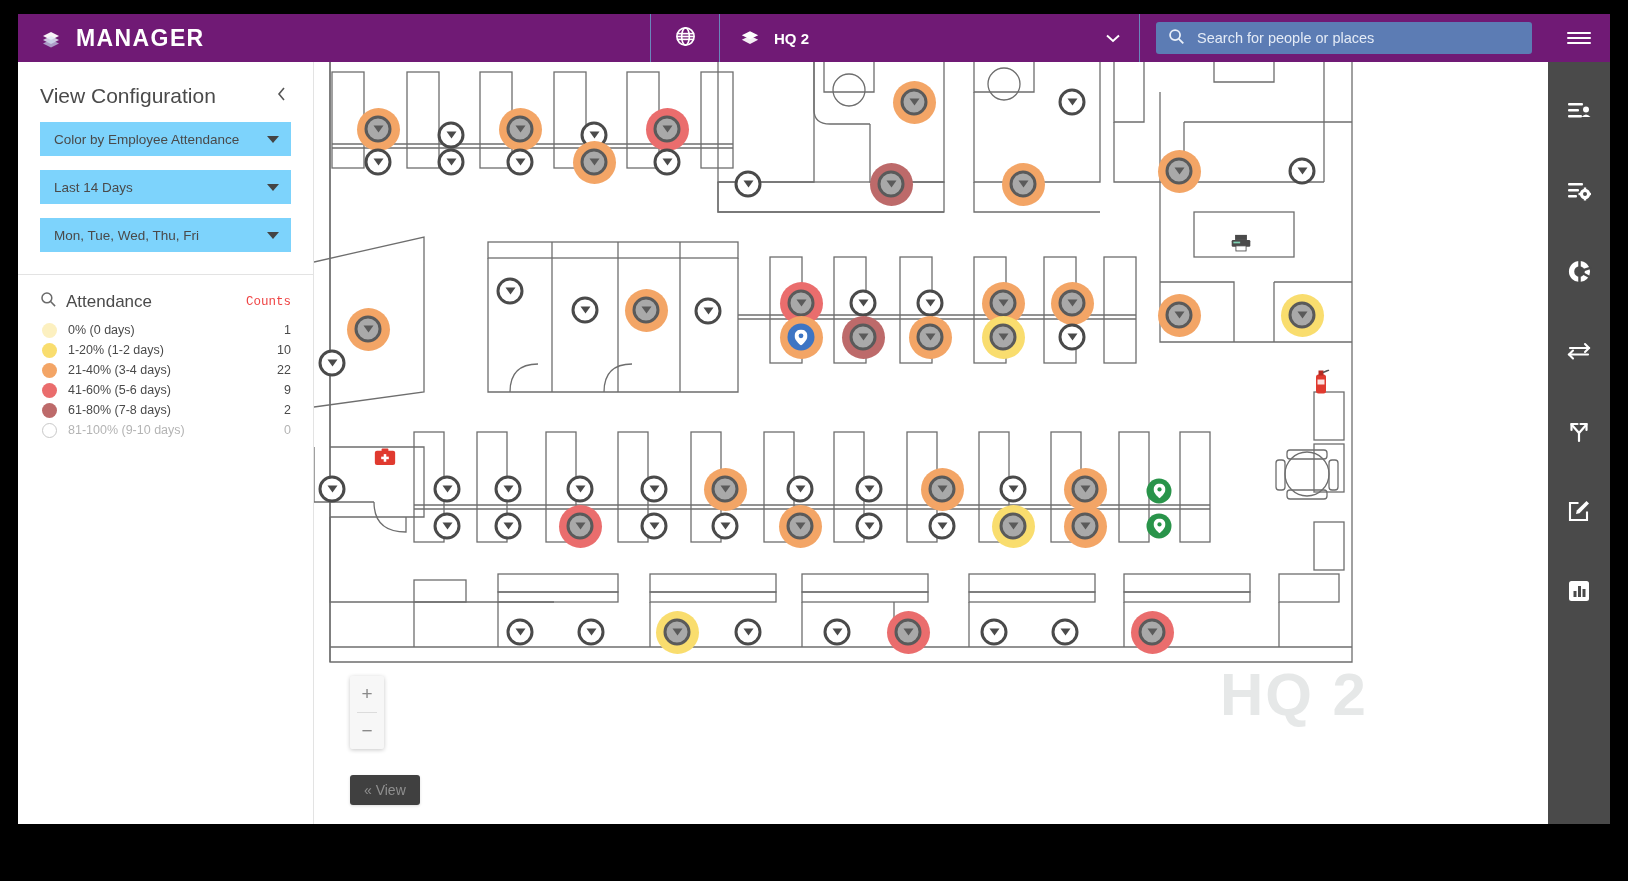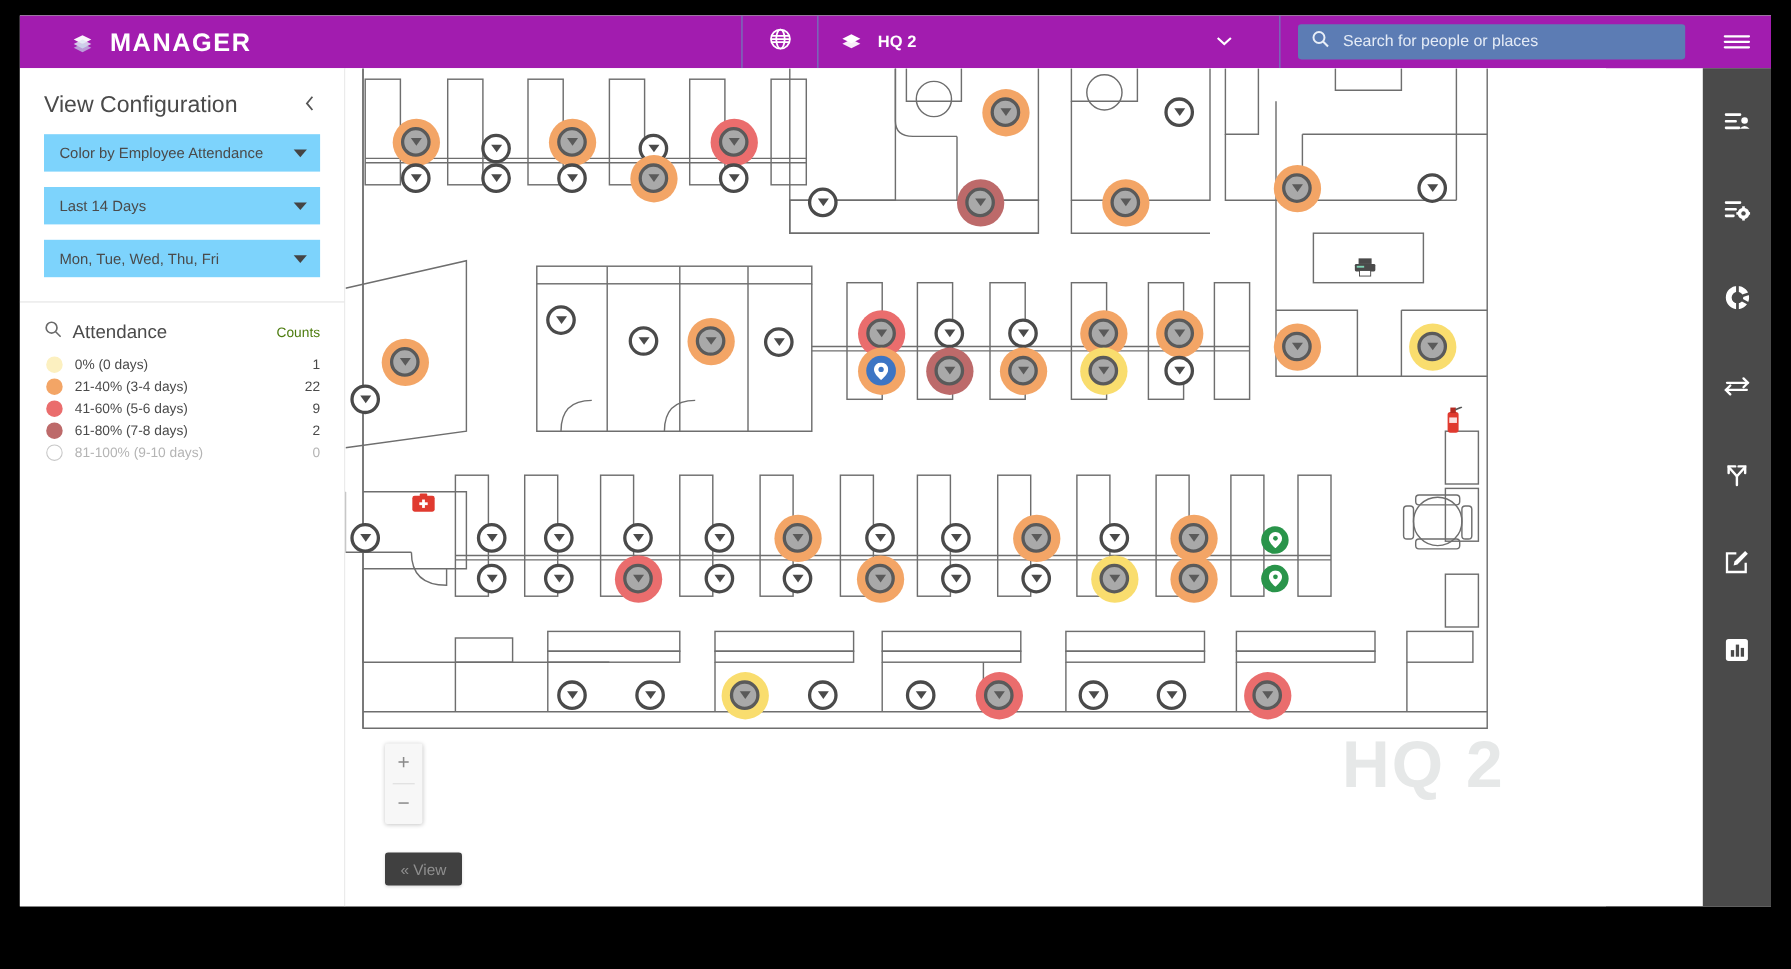--- a/index.html
+++ b/index.html
@@ -15,22 +15,22 @@
     left: 18px; top: 14px;
     width: 1592px; height: 810px;
     background: #fff;
     overflow: hidden;
   }
 
   
   .topbar {
     position: absolute; left: 0; top: 0;
     width: 1592px; height: 48px;
-    background: #a21caf;
-    display: flex; align-items: center; padding-left: 24px;
+    background: #701a75;
+    display: flex; align-items: center;
   }
   .brand {
     display: flex; align-items: center;
     width: 632px; height: 48px; padding-left: 22px;
   }
   .brand-logo { width: 22px; height: 22px; margin-right: 14px; }
   .brand-title {
     color: #fff; font-size: 23px; font-weight: bold;
     letter-spacing: 1.4px;
   }
@@ -95,21 +95,21 @@
     border-top: 7px solid #444;
   }
   .lp-divider {
     margin: 22px 0 0 0; height: 1px; background: #e3e3e3;
   }
   .legend-head {
     display: flex; align-items: center;
     padding: 16px 22px 8px 22px;
   }
   .legend-title { font-size: 17px; color: #4a4a4a; flex: 1; margin-left: 9px; }
-  .legend-counts { font-size: 12.5px; color: #4d7c0f; }
+  .legend-counts { font-size: 12.5px; color: #ef4444; font-family: Liberation Mono, monospace; }
   .legend-row {
     display: flex; align-items: center;
     padding: 2.5px 22px 2.5px 24px;
     cursor: pointer;
   }
   .legend-swatch {
     width: 15px; height: 15px; border-radius: 50%;
     margin-right: 11px; flex: 0 0 15px;
   }
   .legend-label { font-size: 12.5px; color: #4a4a4a; flex: 1; }
@@ -320,20 +320,25 @@
       </span>
       <span class="legend-title">Attendance</span>
       <span class="legend-counts">Counts</span>
     </div>
 
     <div id="legend-list">
         <div class="legend-row">
           <span class="legend-swatch" style="background: rgb(252, 240, 192);"></span>
           <span class="legend-label">0% (0 days)</span>
           <span class="legend-count">1</span>
+        </div>
+        <div class="legend-row">
+          <span class="legend-swatch" style="background: rgb(249, 221, 110);"></span>
+          <span class="legend-label">1-20% (1-2 days)</span>
+          <span class="legend-count">10</span>
         </div>
         <div class="legend-row">
           <span class="legend-swatch" style="background: rgb(243, 165, 102);"></span>
           <span class="legend-label">21-40% (3-4 days)</span>
           <span class="legend-count">22</span>
         </div>
         <div class="legend-row">
           <span class="legend-swatch" style="background: rgb(234, 109, 109);"></span>
           <span class="legend-label">41-60% (5-6 days)</span>
           <span class="legend-count">9</span>

